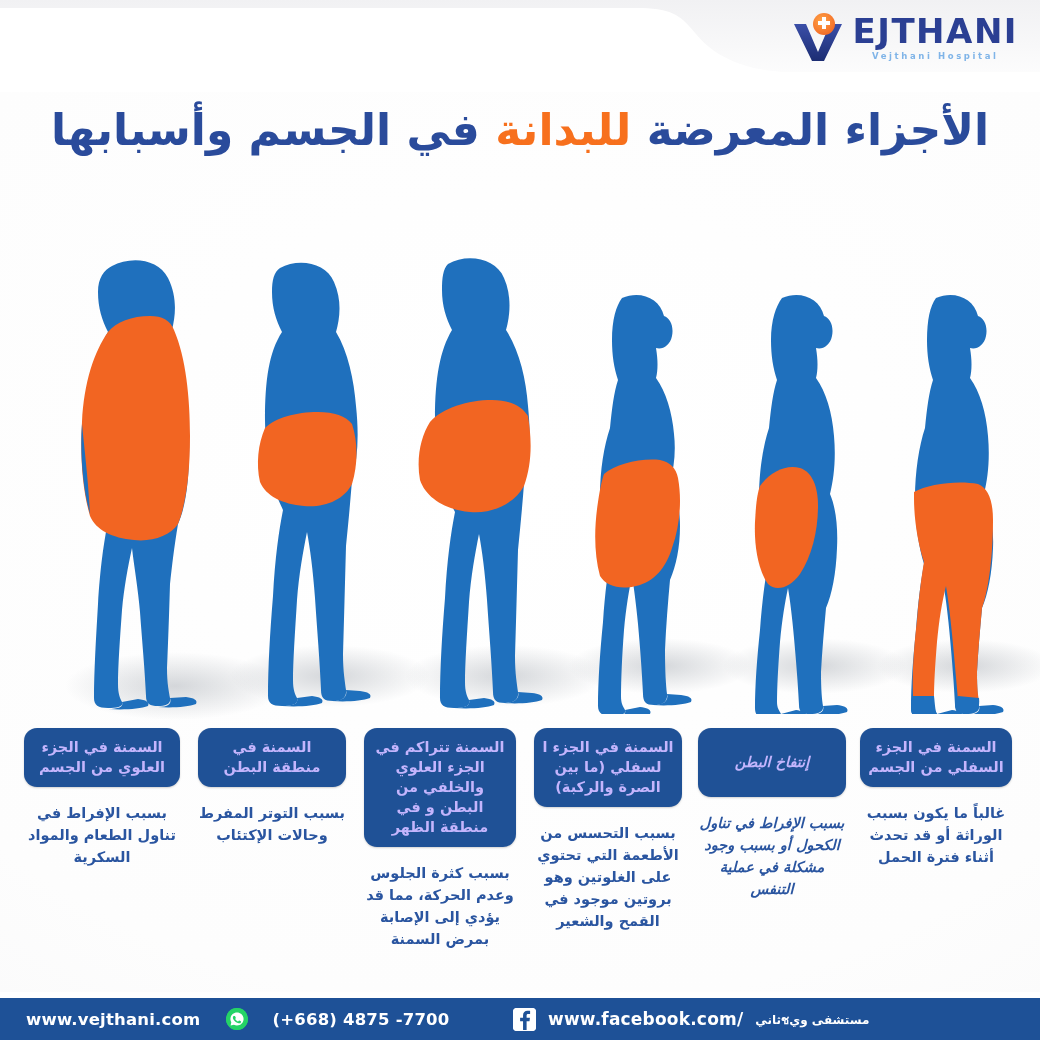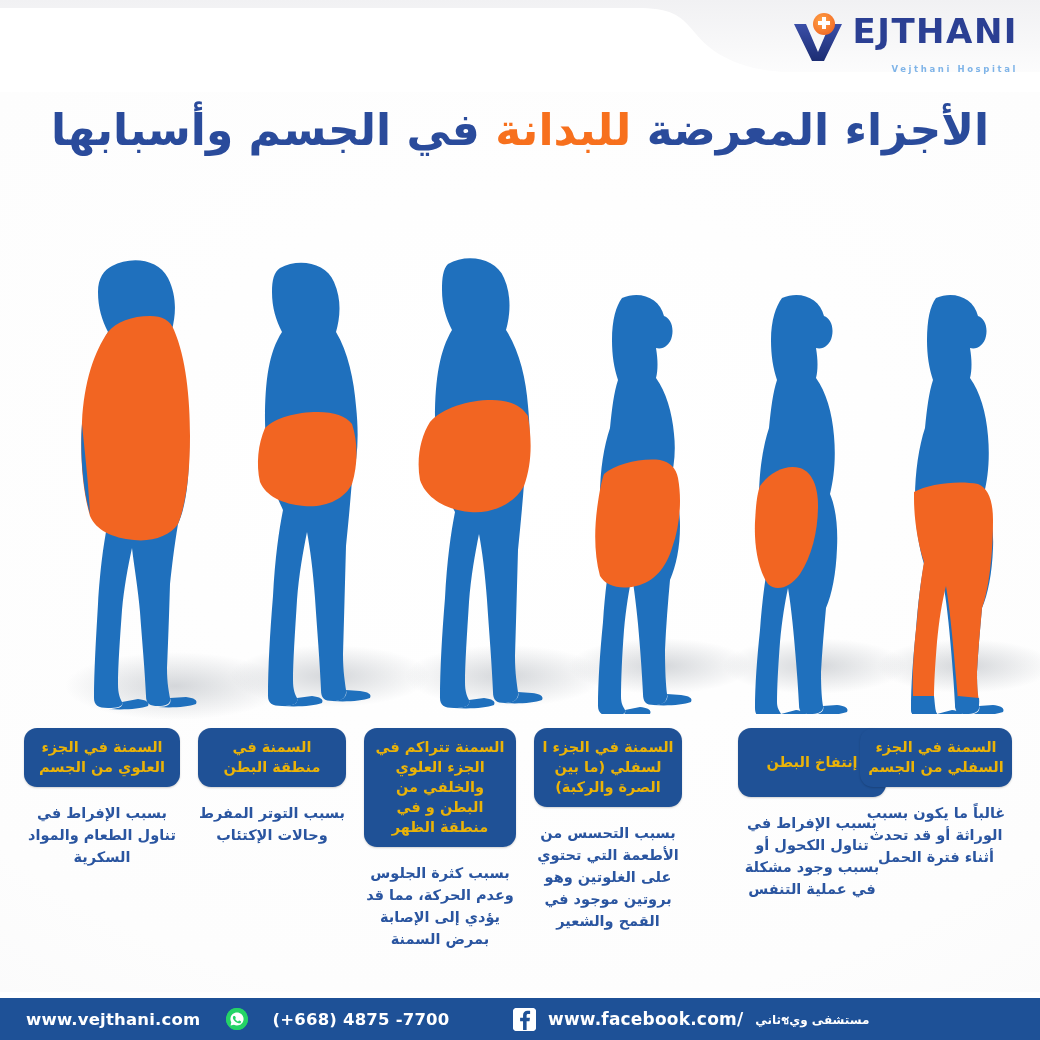--- a/index.html
+++ b/index.html
@@ -31,21 +31,21 @@
   }
   .logo-mark{position:relative;width:60px;height:52px;}
   .logo-text-block{display:flex;flex-direction:column;justify-content:flex-start;padding-top:2px;}
   .logo-word{
     font-family:"DejaVu Sans","Liberation Sans",sans-serif;
     font-size:34px;font-weight:700;letter-spacing:1.5px;
     color:#2b3f93;line-height:34px;
   }
   .logo-sub{
     font-size:8.5px;font-weight:700;letter-spacing:2.6px;
-    color:#7fb4e8;line-height:12px;margin-top:15px;text-align:right;
+    color:#7fb4e8;line-height:12px;margin-top:2px;text-align:center;
   }
 
   
   .title{
     position:absolute;top:104px;left:0;width:1040px;
     text-align:center;
     direction:rtl;
     font-size:44px;font-weight:700;
     color:#2a4b9b;
     letter-spacing:0px;
@@ -59,21 +59,21 @@
     position:absolute;top:236px;left:0;width:1040px;height:492px;
   }
   .fig{position:absolute;bottom:0;}
   .fig svg{display:block;}
 
   
   .labels{position:absolute;top:728px;left:0;width:1040px;height:270px;}
   .col{position:absolute;top:0;}
   .badge{
     background:#1f5196;
-    color:#eab308;
+    color:#c4b5fd;
     border-radius:13px;
     direction:rtl;
     text-align:center;
     font-size:14.5px;
     font-weight:700;
     line-height:20px;
     padding:9px 8px 10px;
     box-sizing:border-box;
     box-shadow:0 1px 2px rgba(0,0,0,.18);
   }
@@ -432,21 +432,21 @@
     <div class="col" style="left:534px;width:148px;">
       <div class="badge">السمنة في الجزء ا لسفلي (ما بين الصرة والركبة)</div>
       <div class="cause">بسبب التحسس من الأطعمة التي تحتوي على الغلوتين وهو بروتين موجود في القمح والشعير</div>
     </div>
 
     <div class="col" style="left:364px;width:152px;">
       <div class="badge">السمنة تتراكم في الجزء العلوي والخلفي من البطن و في منطقة الظهر</div>
       <div class="cause">بسبب كثرة الجلوس وعدم الحركة، مما قد يؤدي إلى الإصابة بمرض السمنة</div>
     </div>
 
-    <div class="col" style="left:738px;width:148px;">
+    <div class="col" style="left:698px;width:148px;font-style:italic;">
       <div class="badge" style="padding-top:24px;padding-bottom:25px;">إنتفاخ البطن</div>
       <div class="cause">بسبب الإفراط في تناول الكحول أو بسبب وجود مشكلة في عملية التنفس</div>
     </div>
 
     <div class="col" style="left:860px;width:152px;">
       <div class="badge">السمنة في الجزء السفلي من الجسم</div>
       <div class="cause">غالباً ما يكون بسبب الوراثة أو قد تحدث أثناء فترة الحمل</div>
     </div>
 
   </div>

